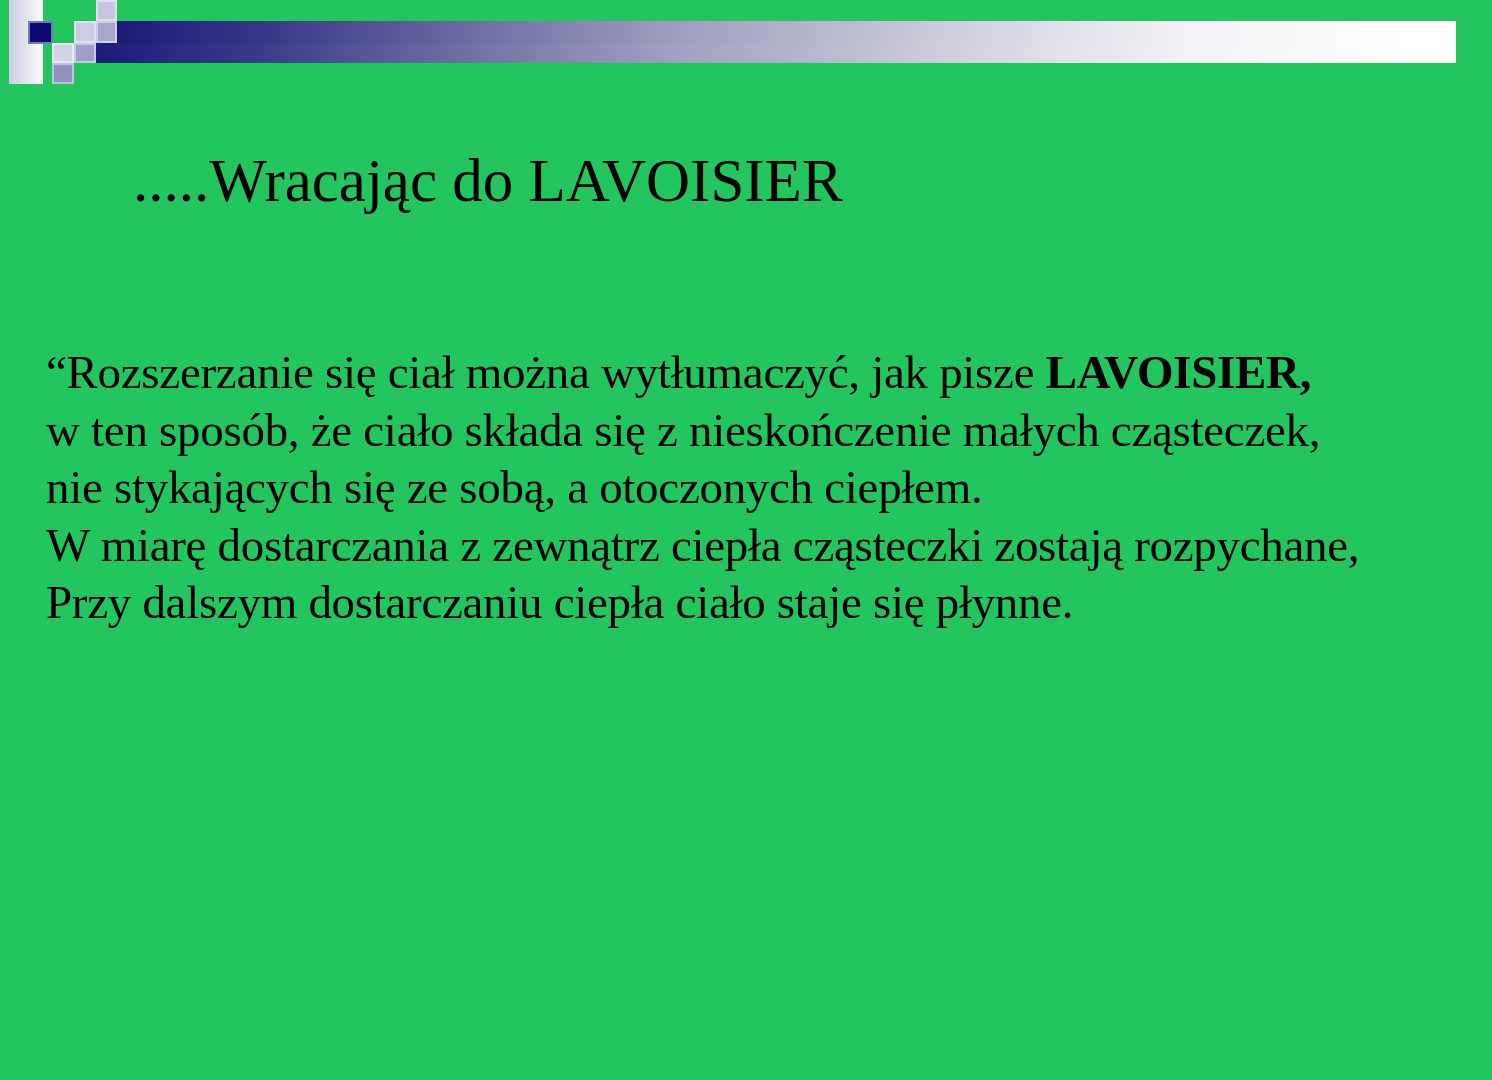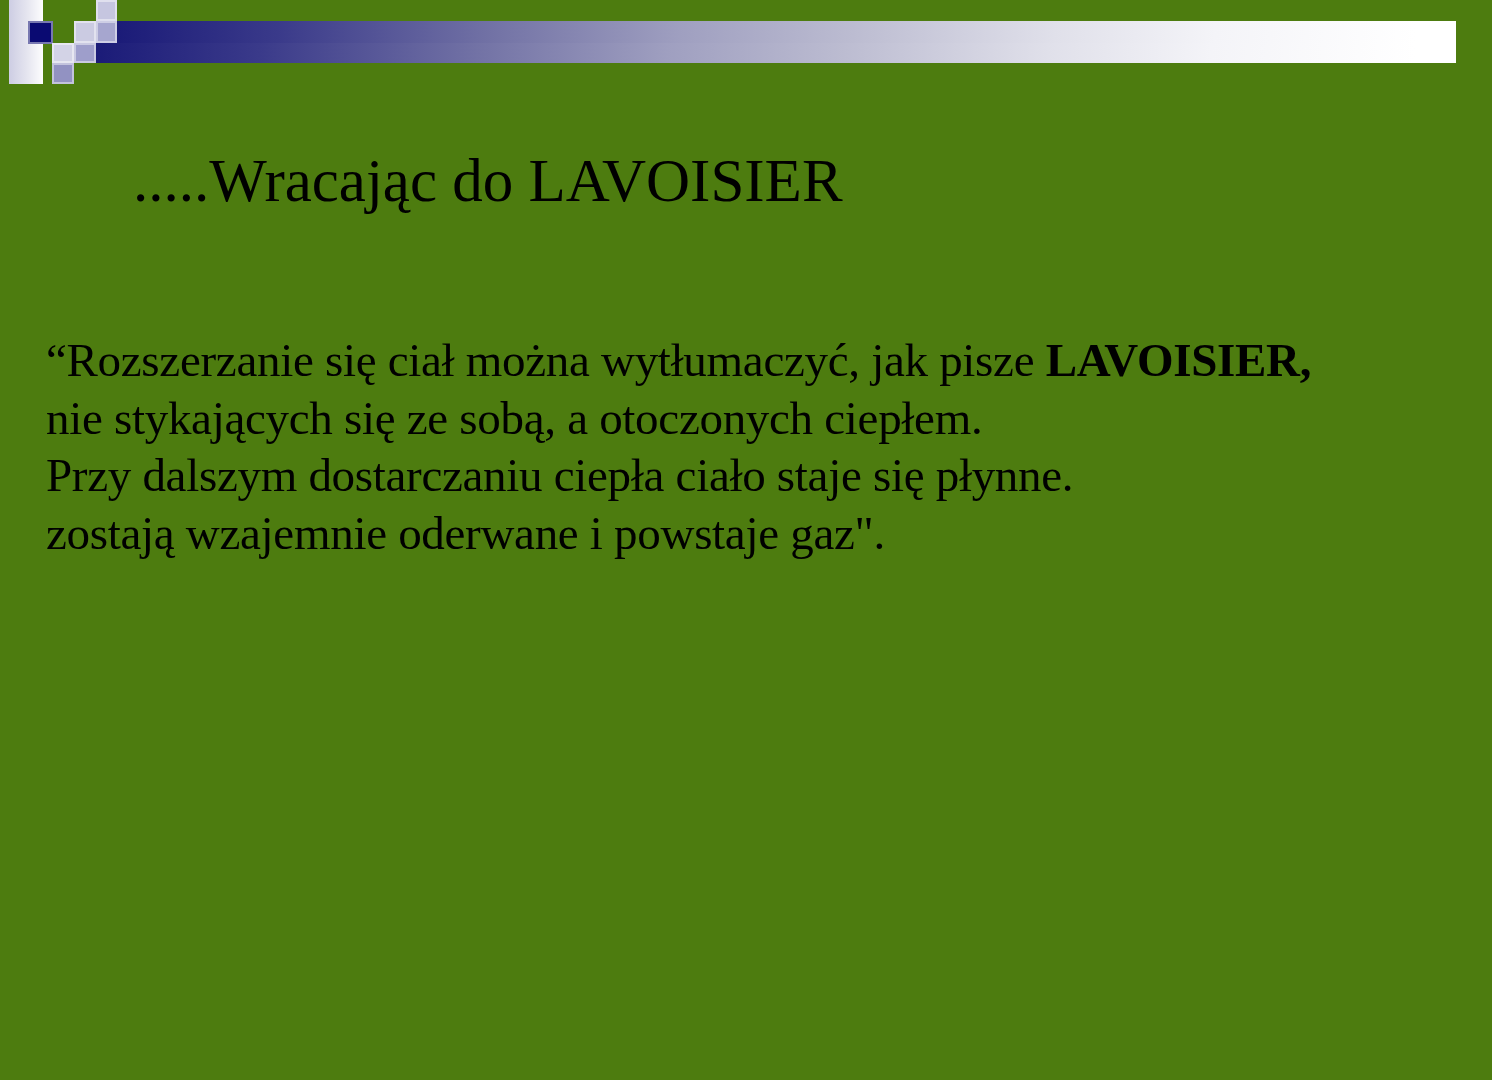--- a/index.html
+++ b/index.html
@@ -4,21 +4,21 @@
 <style>
   html, body {
     margin: 0;
     padding: 0;
     background: #ffffff;
   }
   .slide {
     position: relative;
     width: 1492px;
     height: 1080px;
-    background: #4d7c0f;
+    background: #22c55e;
     overflow: hidden;
     font-family: "Liberation Serif", "DejaVu Serif", serif;
     color: #000000;
   }
 
   
   .decor * { position: absolute; }
   .strip {
     left: 9px; top: 0; width: 34px; height: 84px;
     background: linear-gradient(to right, #cdcde3 0%, #e6e6f0 55%, #fdfdfe 100%);
@@ -49,21 +49,21 @@
     font-weight: 400;
     line-height: 1;
     white-space: nowrap;
     letter-spacing: 0;
   }
 
   
   .body-text {
     position: absolute;
     left: 46px;
-    top: 332px;
+    top: 344px;
     width: 1410px;
     font-size: 47px;
     line-height: 57.6px;
     letter-spacing: -0.3px;
   }
   .body-text p {
     margin: 0;
     white-space: nowrap;
   }
   .body-text b { font-weight: 700; }
@@ -83,18 +83,19 @@
     <div class="sq sq-b"></div>
     <div class="sq sq-c"></div>
     <div class="sq sq-d"></div>
     <div class="sq sq-e"></div>
   </div>
 
   <h1 class="title">.....Wracając do LAVOISIER</h1>
 
   <div class="body-text">
     <p><span>“Rozszerzanie się ciał można wytłumaczyć, jak pisze </span><b>LAVOISIER,</b></p>
+    <p>w ten sposób, że ciało składa się z nieskończenie małych cząsteczek,</p>
     <p>nie stykających się ze sobą, a otoczonych ciepłem.</p>
+    <p>W miarę dostarczania z zewnątrz ciepła cząsteczki zostają rozpychane,</p>
     <p>Przy dalszym dostarczaniu ciepła ciało staje się płynne.</p>
-    <p>zostają wzajemnie oderwane i powstaje gaz".</p>
   </div>
 
 </div>
 
 </body></html>

